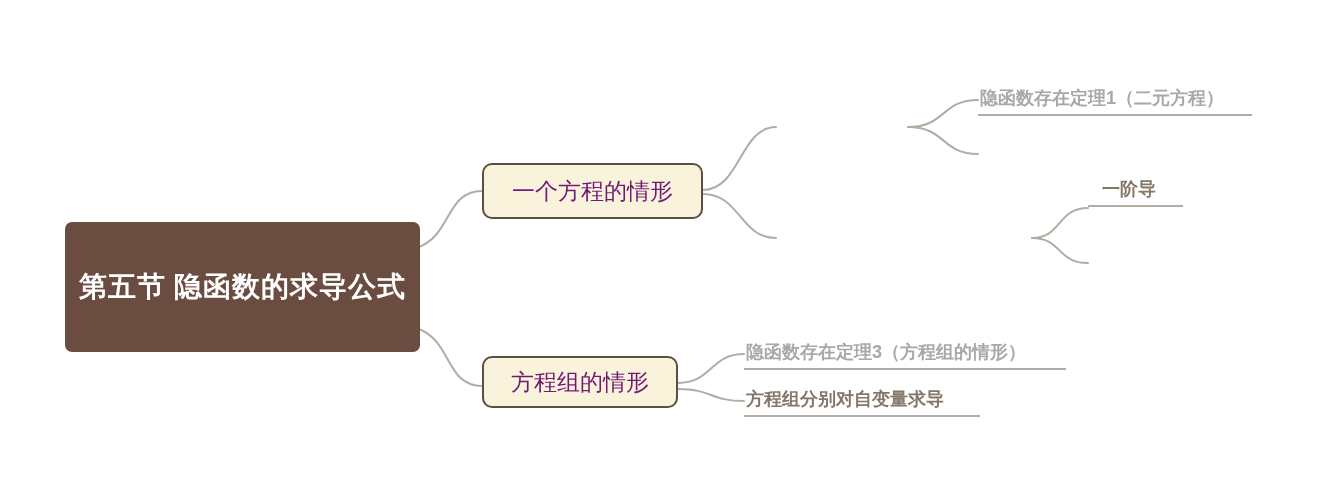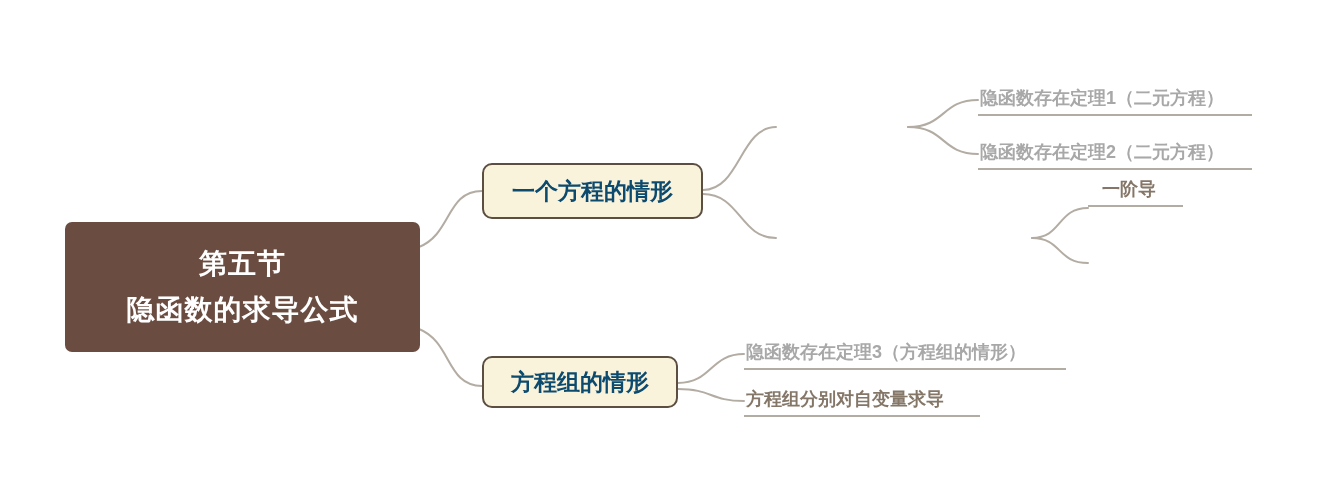--- a/index.html
+++ b/index.html
@@ -31,34 +31,34 @@
   .root-topic {
     left: 65px; top: 222px;
     width: 355px; height: 130px;
     background: #6b4c41;
     border-radius: 7px;
     color: #ffffff;
     font-weight: bold;
     font-size: 28px;
     letter-spacing: 1px;
     display: flex;
-    flex-direction: column;
+    flex-direction: row;
     align-items: center;
     justify-content: center;
     gap: 8px;
     text-align: center;
     cursor: pointer;
   }
 
   .branch-topic {
     background: #faf3dc;
     border: 2px solid #5c4f41;
     border-radius: 10px;
-    color: #0c4a6e;
-    font-weight: bold;
+    color: #701a75;
+    font-weight: normal;
     font-size: 23px;
     display: flex;
     align-items: center;
     justify-content: center;
     cursor: pointer;
   }
   .branch-one { left: 482px; top: 163px; width: 221px; height: 56px; }
   .branch-sys { left: 482px; top: 356px; width: 196px; height: 52px; }
 
   .sub-topic {
@@ -111,23 +111,20 @@
 
   <div class="node branch-topic branch-sys">
     <span>方程组的情形</span>
   </div>
 
 
   <div class="node sub-topic leaf-gray n-theorem1">
     <span>隐函数存在定理1（二元方程）</span>
   </div>
 
-  <div class="node sub-topic leaf-gray n-theorem2">
-    <span>隐函数存在定理2（二元方程）</span>
-  </div>
 
 
   <div class="node sub-topic n-first">
     <span>一阶导</span>
   </div>
 
 
   <div class="node sub-topic leaf-gray n-theorem3">
     <span>隐函数存在定理3（方程组的情形）</span>
   </div>

